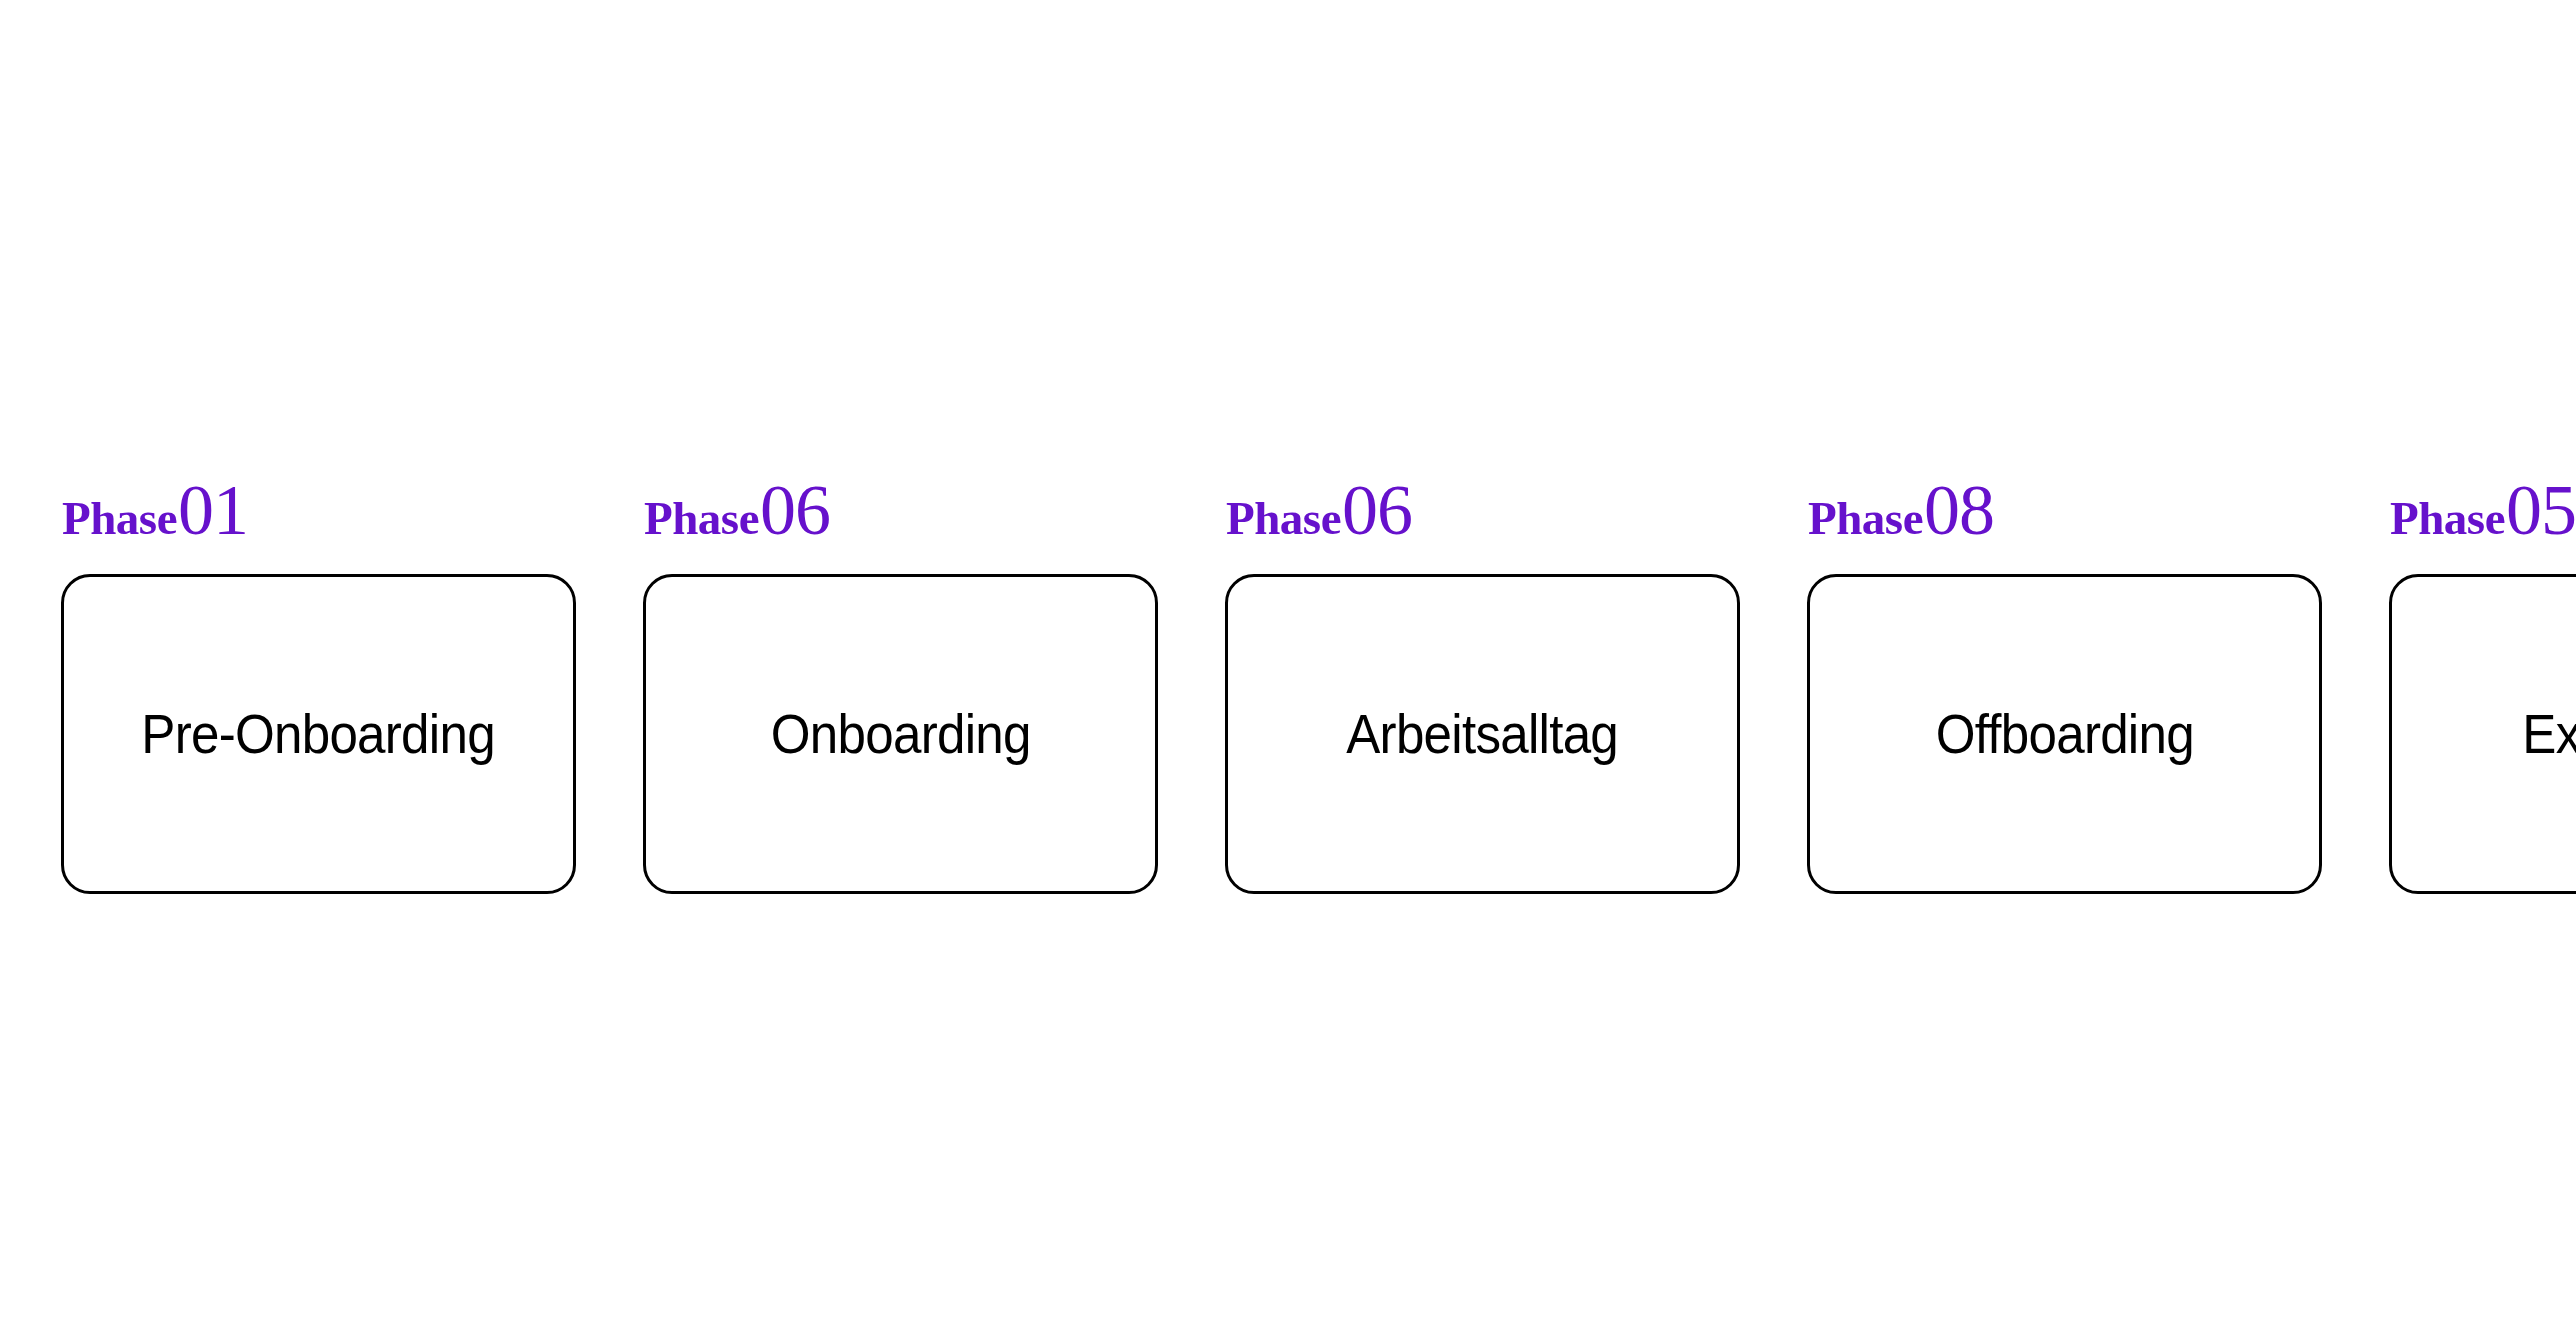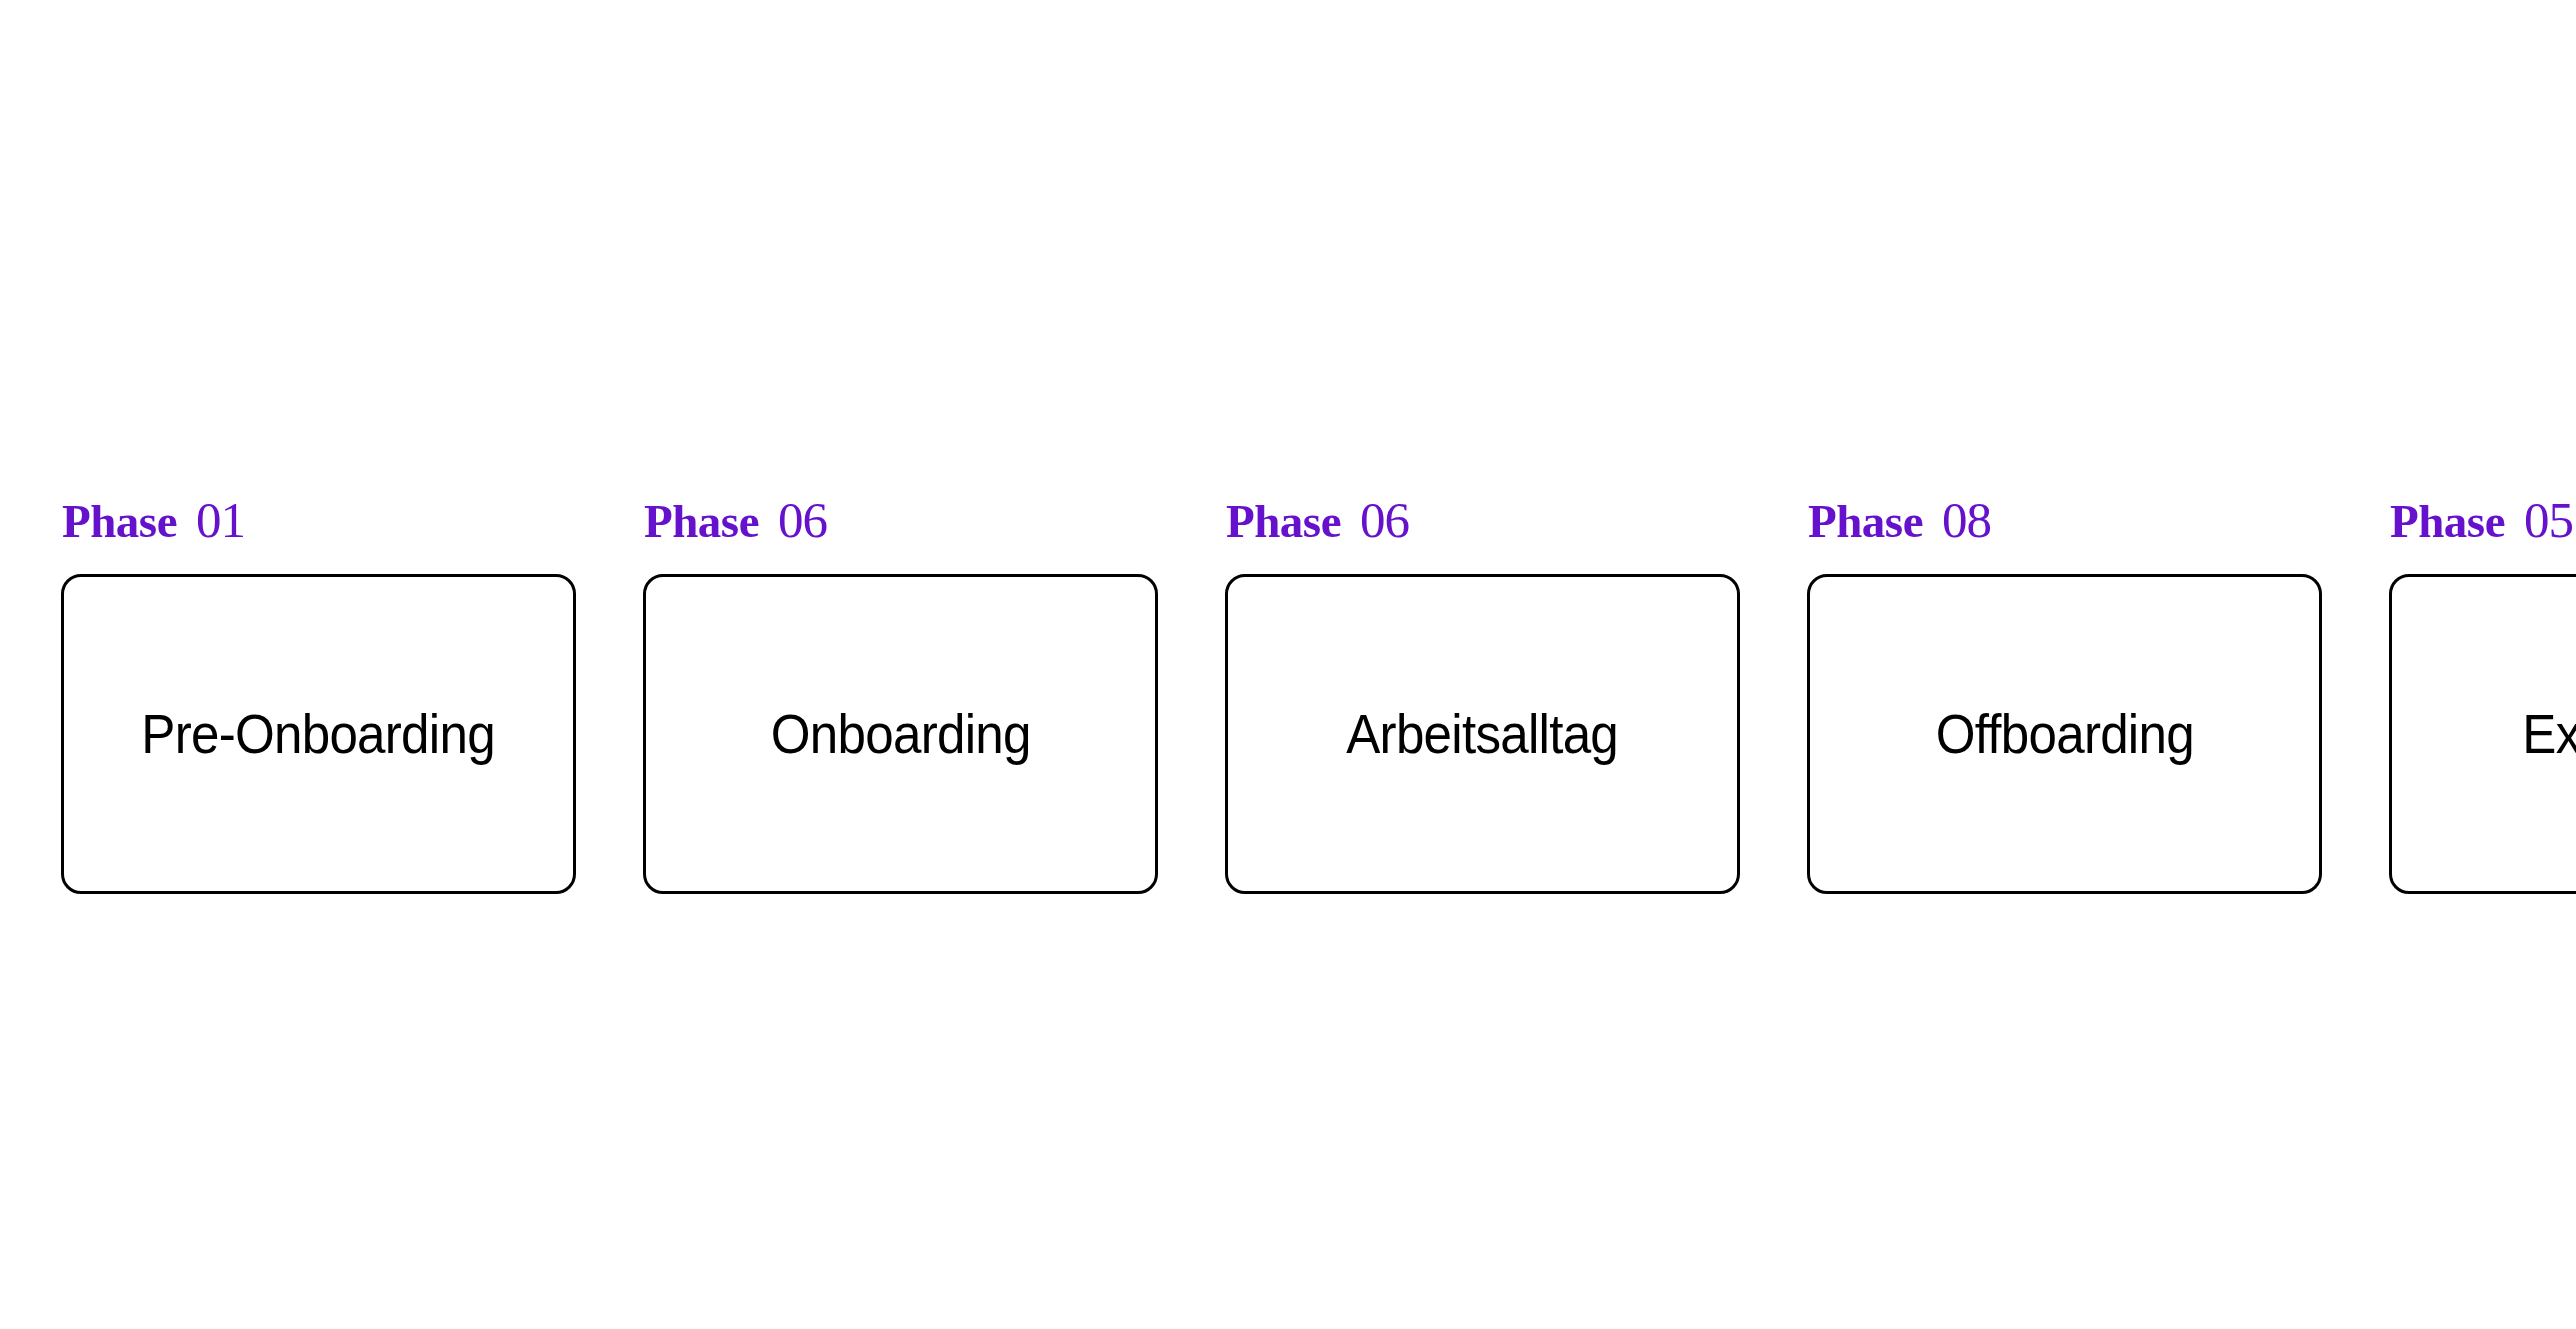--- a/index.html
+++ b/index.html
@@ -51,34 +51,34 @@
   }
 
   .phase-word {
     font-size: 47px;
     font-weight: 700;
     letter-spacing: -0.5px;
     color: #6611cc;
   }
 
   .phase-number {
-    font-size: 51px;
+    font-size: 72px;
     font-weight: 500;
     letter-spacing: -1px;
-    margin-left: 19px;
+    margin-left: 1px;
     color: #6611cc;
   }
 
   
   .phase-card {
     box-sizing: border-box;
     width: 515px;
     height: 320px;
     border: 3.6px solid #000000;
-    border-radius: 20px;
+    border-radius: 29px;
     background: #ffffff;
     display: flex;
     align-items: center;
     justify-content: center;
   }
 
   .phase-card-label {
     font-size: 55px;
     font-weight: 400;
     color: #000000;

